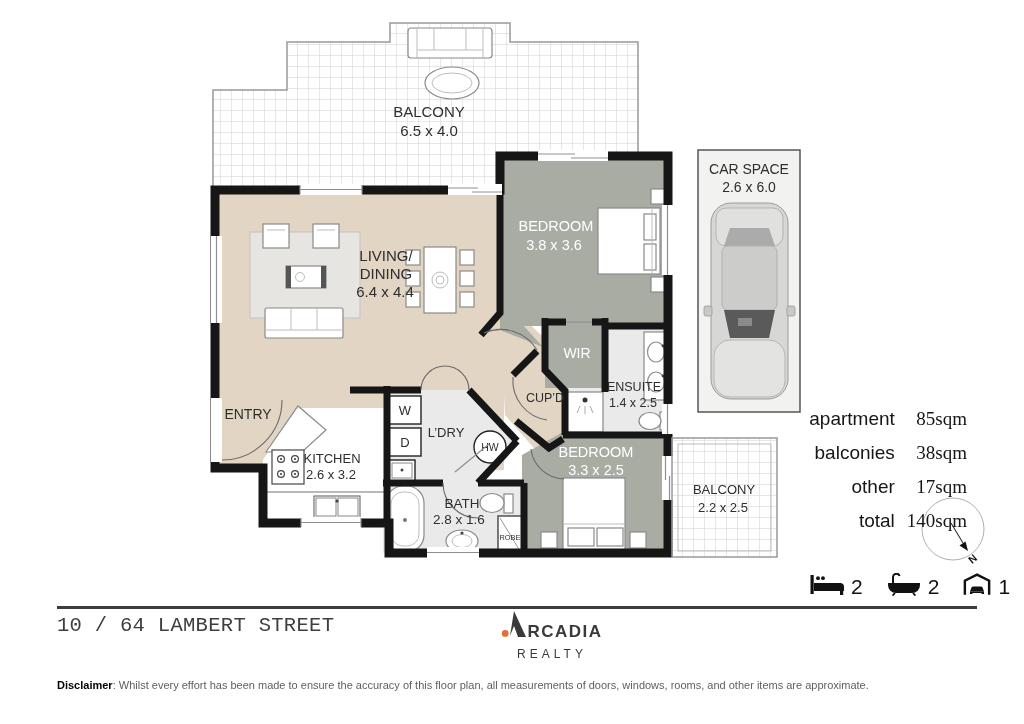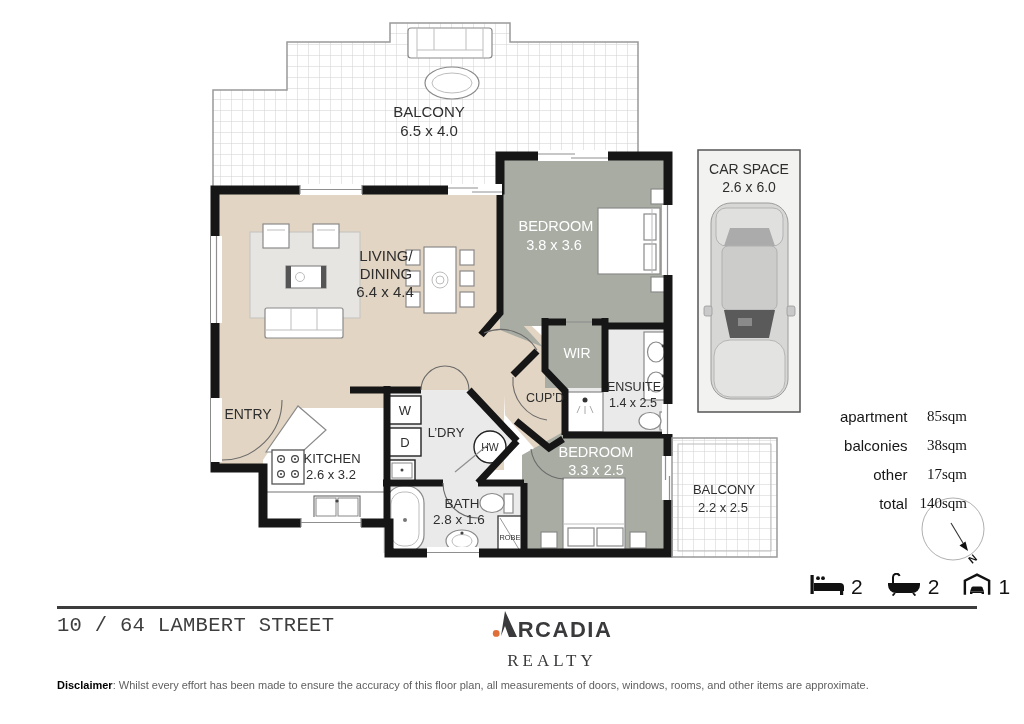--- a/index.html
+++ b/index.html
@@ -13,35 +13,35 @@
   .f-beige{fill:var(--floor-beige,#e3d5c3);}
   .f-gray{fill:var(--floor-gray,#a8aca3);}
   .f-light{fill:var(--floor-light,#e9e9e9);}
   .furn{fill:#ffffff;stroke:#8a8a8a;stroke-width:1.2;}
   .furn-thin{fill:none;stroke:#bdbdbd;stroke-width:1;}
   .doorarc{fill:none;stroke:#6b6b6b;stroke-width:1.1;}
   .winline{stroke:#8f8f8f;stroke-width:1.2;fill:none;}
 
   .stats{position:absolute;top:408px;right:57px;display:grid;
          grid-template-columns:auto auto;column-gap:14px;row-gap:4px;
-         font-size:15px;color:#161616;gap:12px;}
+         font-size:19px;color:#161616;gap:12px;}
   .stats .sl{text-align:right;}
   .stats .sv{text-align:right;font-family:Liberation Serif, serif;}
 
   .features{position:absolute;top:573px;left:810px;display:flex;
             align-items:center;gap:24px;font-size:21px;color:#111;}
   .feat{display:flex;align-items:center;gap:7px;}
 
   .rule{position:absolute;left:57px;top:606px;width:920px;height:3px;background:#3c3c3c;}
   .address{position:absolute;left:57px;top:614px;font-size:20.5px;color:#3e3e3e;letter-spacing:.3px;font-family:Liberation Mono, monospace;}
   .logo{position:absolute;left:452px;top:611px;width:200px;text-align:center;color:#3a3a3c;}
   .logo-top{display:flex;align-items:flex-end;justify-content:center;
-            font-weight:bold;font-size:22px;letter-spacing:1.5px;line-height:27px;}
+            font-weight:bold;font-size:17px;letter-spacing:1.5px;line-height:27px;}
   .logo-top svg{margin-right:1px;}
-  .logo-sub{font-size:17px;letter-spacing:4px;margin-top:8px;font-family:Liberation Serif, serif;}
+  .logo-sub{font-size:12px;letter-spacing:4px;margin-top:2px;}
 
   .disclaimer{position:absolute;left:57px;top:679px;width:930px;
               font-size:11px;line-height:13.3px;color:#5f5f5f;}
   .disclaimer b{color:#000;}
 </style>
 </head>
 <body>
 
 <svg class="plan-svg" width="1024" height="600" viewBox="0 0 1024 600">
   <defs>

